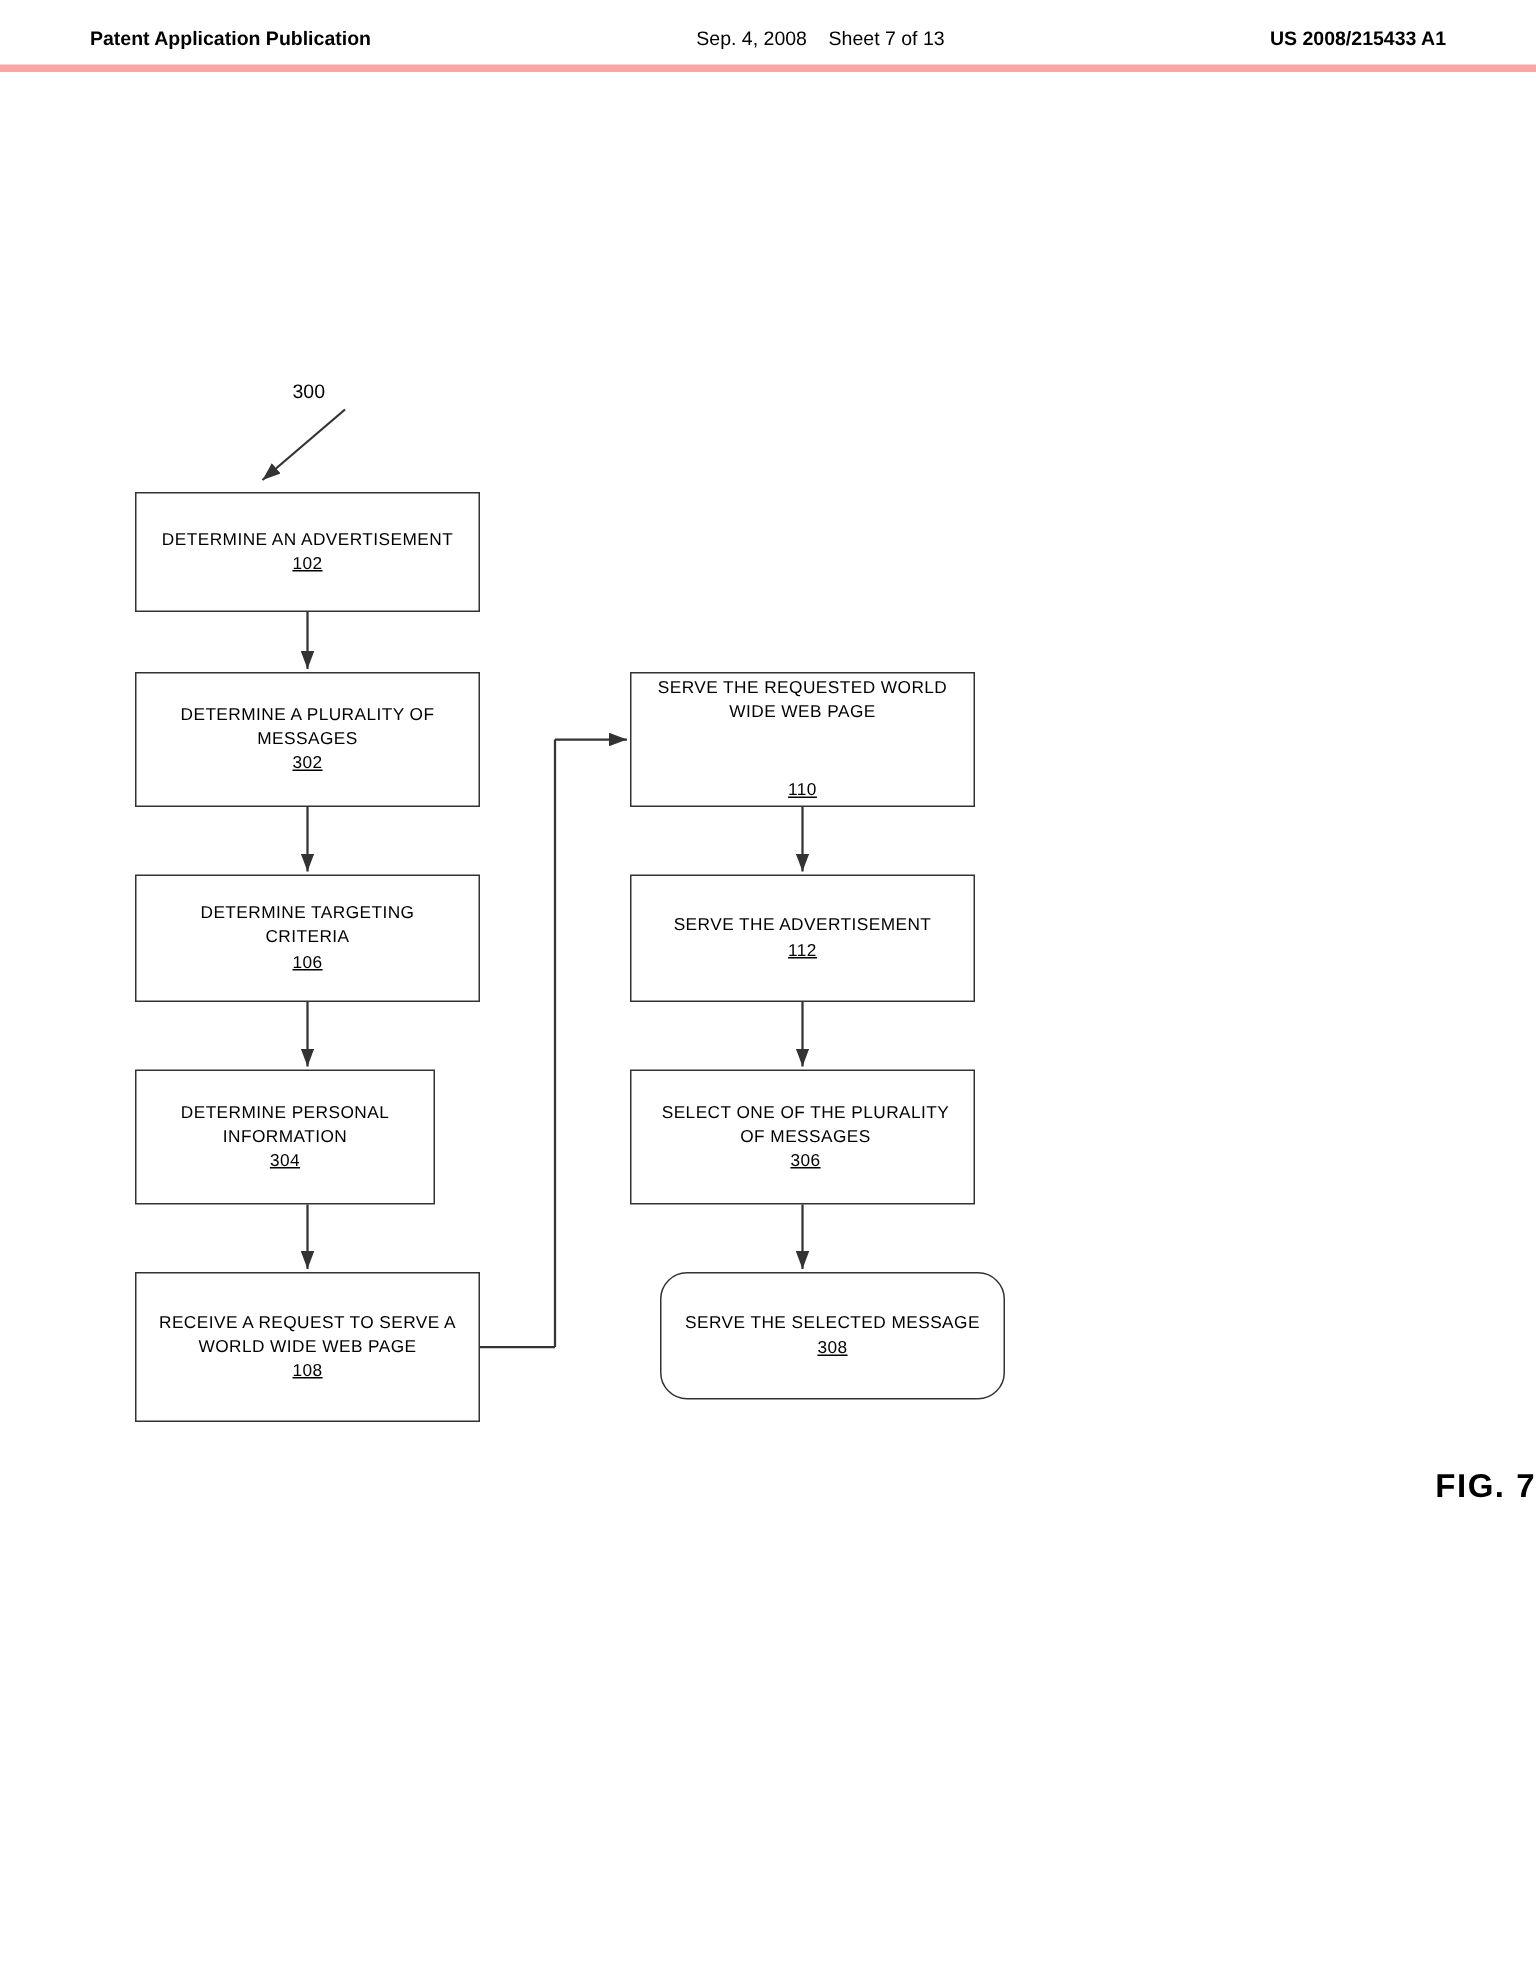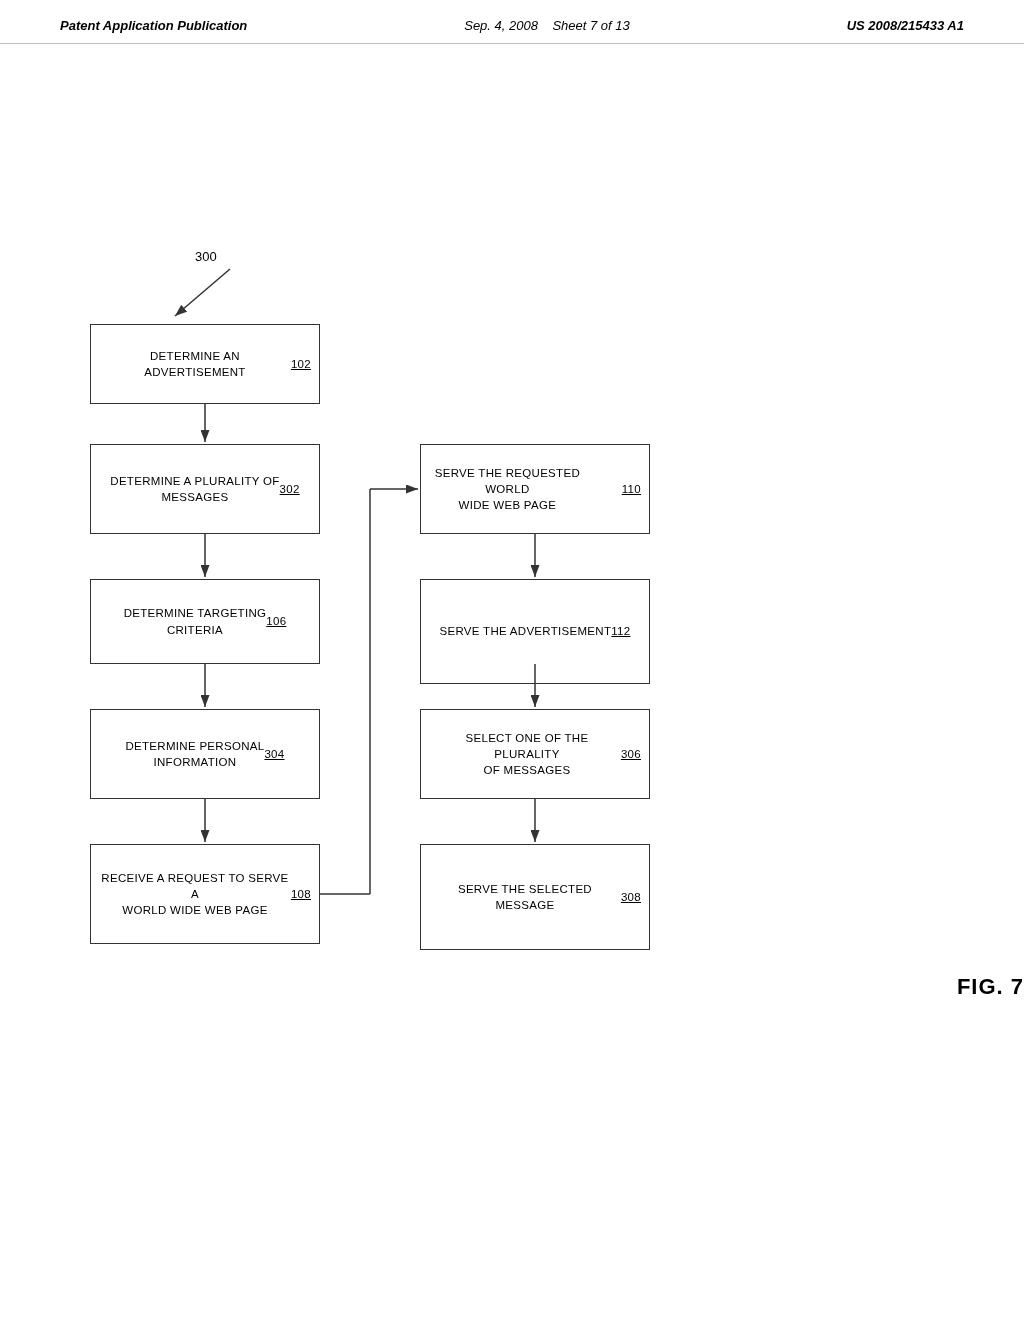--- a/index.html
+++ b/index.html
@@ -11,23 +11,22 @@
       position: relative;
       overflow: hidden;
     }
 
     
     .header {
       display: flex;
       justify-content: space-between;
       align-items: center;
       padding: 18px 60px 10px 60px;
-      border-bottom: 1px solid #fca5a5;
+      border-bottom: 5px solid #fca5a5;
       font-size: 13px;
-      font-style: italic;
     }
     .header-left { font-weight: bold; font-size: 13px; }
     .header-center { font-size: 13px; }
     .header-right { font-size: 13px; font-weight: bold; }
 
     
     .diagram-area {
       position: relative;
       width: 100%;
       height: 980px;
@@ -43,21 +42,21 @@
       letter-spacing: 1px;
     }
 
     
     .flow-box {
       position: absolute;
       border: 1.5px solid #333;
       background: #fff;
       text-align: center;
       display: flex;
-      flex-direction: row;
+      flex-direction: column;
       align-items: center;
       justify-content: center;
       font-size: 11.5px;
       font-weight: normal;
       letter-spacing: 0.3px;
       line-height: 1.4;
       padding: 6px 8px;
     }
 
     .flow-box .ref {
@@ -106,46 +105,46 @@
   <div class="flow-box" style="left:90px; top:390px; width:230px; height:90px;">
     <span>DETERMINE A PLURALITY OF<br>MESSAGES</span>
     <span class="ref">302</span>
   </div>
 
   <div class="flow-box" style="left:90px; top:525px; width:230px; height:85px;">
     <span>DETERMINE TARGETING<br>CRITERIA</span>
     <span class="ref">106</span>
   </div>
 
-  <div class="flow-box" style="left:90px; top:655px; width:230px; height:90px;">
+  <div class="flow-box" style="left:90px; top:655px; width:200px; height:90px;">
     <span>DETERMINE PERSONAL<br>INFORMATION</span>
     <span class="ref">304</span>
   </div>
 
   <div class="flow-box" style="left:90px; top:790px; width:230px; height:100px;">
     <span>RECEIVE A REQUEST TO SERVE A<br>WORLD WIDE WEB PAGE</span>
     <span class="ref">108</span>
   </div>
 
   <div class="flow-box" style="left:420px; top:390px; width:230px; height:90px;gap:36px;">
     <span>SERVE THE REQUESTED WORLD<br>WIDE WEB PAGE</span>
     <span class="ref">110</span>
   </div>
 
-  <div class="flow-box" style="left:420px; top:525px; width:230px; height:105px;">
+  <div class="flow-box" style="left:420px; top:525px; width:230px; height:85px;">
     <span>SERVE THE ADVERTISEMENT</span>
     <span class="ref">112</span>
   </div>
 
   <div class="flow-box" style="left:420px; top:655px; width:230px; height:90px;padding-left:12px;">
     <span>SELECT ONE OF THE PLURALITY<br>OF MESSAGES</span>
     <span class="ref">306</span>
   </div>
 
-  <div class="flow-box" style="left:420px; top:790px; width:230px; height:106px;">
+  <div class="flow-box" style="left:440px; top:790px; width:230px; height:85px;border-radius:18px;">
     <span>SERVE THE SELECTED MESSAGE</span>
     <span class="ref">308</span>
   </div>
 
   <svg class="svg-overlay" xmlns="http://www.w3.org/2000/svg">
     <defs>
       <marker id="arrowhead" markerWidth="8" markerHeight="6" refX="8" refY="3" orient="auto">
         <polygon points="0 0, 8 3, 0 6" fill="#333"></polygon>
       </marker>
     </defs>

